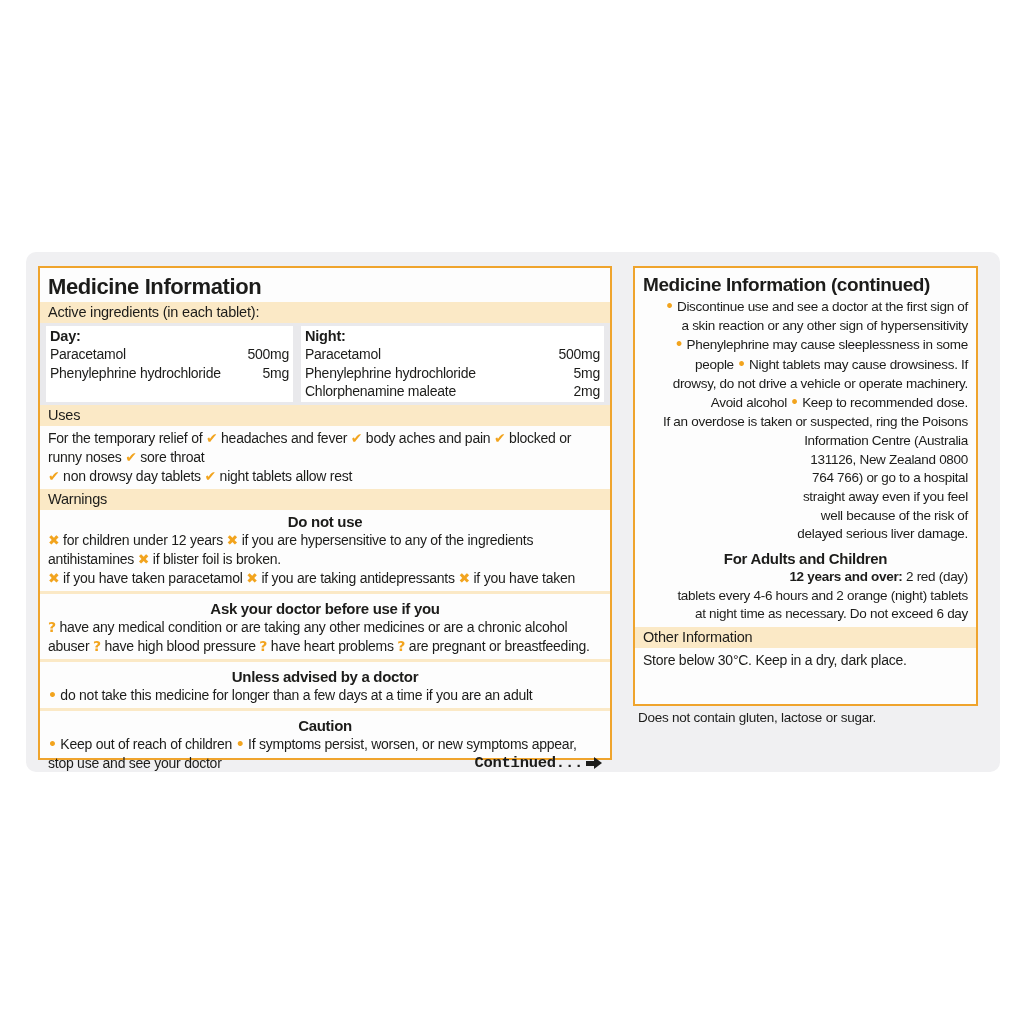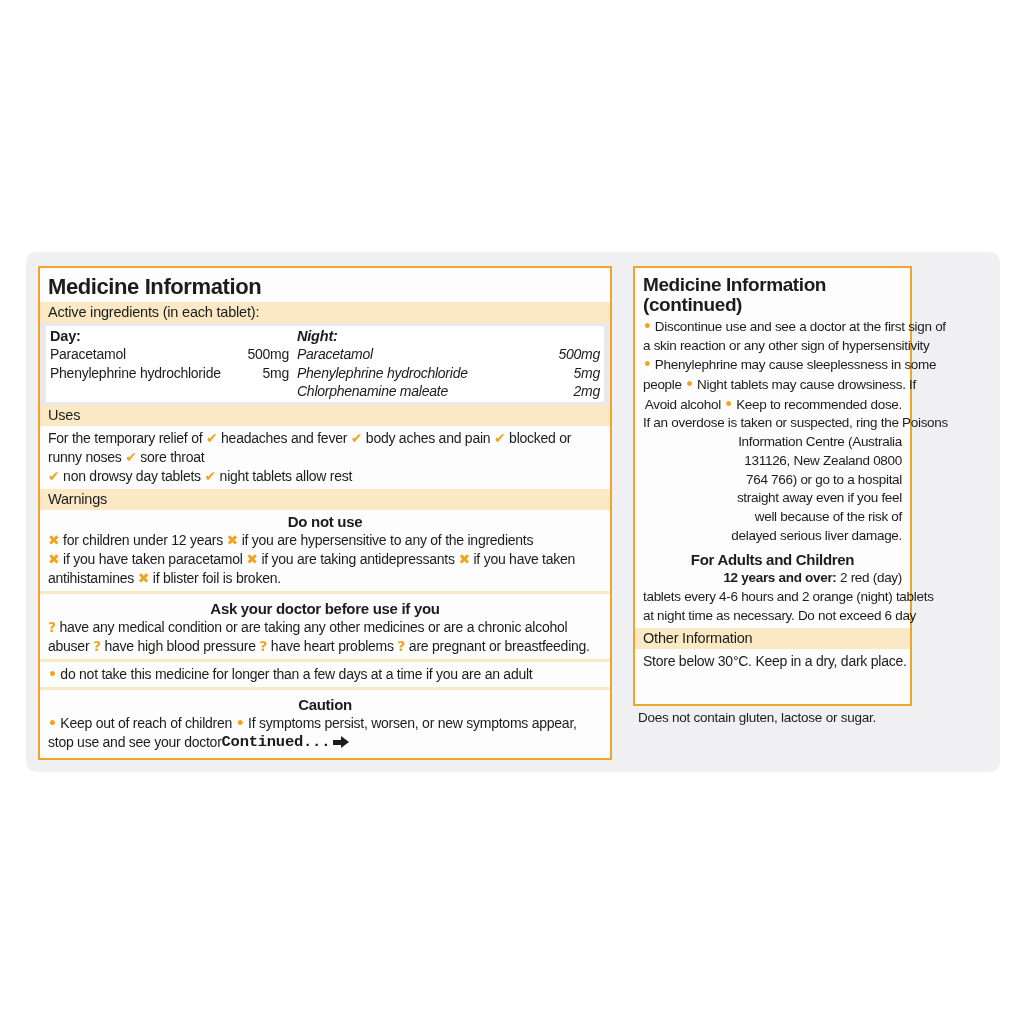--- a/index.html
+++ b/index.html
@@ -11,44 +11,44 @@
     --panelbg:#FDFDFD;
     --inggap:#E9E9EC;
   }
   *{margin:0;padding:0;box-sizing:border-box;}
   html,body{width:1024px;height:1024px;background:#ffffff;overflow:hidden;
     font-family:"Liberation Sans","DejaVu Sans",sans-serif;color:var(--ink);}
   .card{position:absolute;left:26px;top:252px;width:974px;height:520px;
     background:var(--card);border-radius:10px;}
   .panel{position:absolute;background:var(--panelbg);border:2px solid var(--orange);}
   .panel-left{left:12px;top:14px;width:574px;height:494px;}
-  .panel-right{left:607px;top:14px;width:279px;height:440px;}
+  .panel-right{left:607px;top:14px;width:345px;height:440px;}
   .ptitle{font-weight:700;letter-spacing:-0.4px;padding:7px 8px 4px 8px;line-height:1.05;}
   .panel-left .ptitle{font-size:22px;}
   .panel-right .ptitle{font-size:19px;padding-bottom:2px;}
   .band{background:var(--band);font-weight:400;font-size:14.5px;
     padding:2px 8px;line-height:17px;letter-spacing:-0.2px;}
   .line{font-size:14px;line-height:19px;letter-spacing:-0.25px;
     padding:0 8px;white-space:nowrap;}
   .panel-right .line{font-size:13.5px;line-height:18.7px;letter-spacing:-0.3px;text-align:right;}
   .subhead{font-weight:700;font-size:15px;letter-spacing:-0.3px;
     padding:3px 8px 0 8px;line-height:18px;text-align:center;}
   .sep{height:3px;background:var(--band);margin:3px 0;}
   .pad-v{height:3px;}
-  .ing-wrap{display:flex;background:var(--inggap);
+  .ing-wrap{display:flex;gap:8px;background:var(--inggap);
     padding:3px 6px;margin:0;}
   .ing-box{background:#ffffff;padding:1px 4px;}
   .ing-box.day{width:247px;flex:none;}
-  .ing-box.night{flex:1;font-style:italic;}
+  .ing-box.night{flex:1;}
   .ing-label{font-weight:700;font-size:14.5px;line-height:18px;letter-spacing:-0.2px;}
   .ing-row{display:flex;justify-content:space-between;font-size:14px;
     line-height:18.5px;letter-spacing:-0.25px;}
   .oc{color:var(--accent);font-weight:700;}
   .mk .oc{font-family:"DejaVu Sans","Liberation Sans",sans-serif;}
-  .caution-last{display:flex;align-items:center;
+  .caution-last{display:flex;justify-content:space-between;align-items:center;
     padding:0 8px;font-size:14px;line-height:19px;letter-spacing:-0.25px;}
   .continued{font-weight:700;font-size:15.5px;display:flex;align-items:center;gap:3px;font-family:Liberation Mono, monospace;}
   .arrow{display:inline-flex;align-items:center;}
   .arrow .shaft{width:8px;height:5px;background:var(--ink);}
   .arrow .head{width:0;height:0;border-top:6px solid transparent;
     border-bottom:6px solid transparent;border-left:8px solid var(--ink);}
   .footnote{position:absolute;left:612px;top:458px;font-size:13.5px;
     letter-spacing:-0.25px;}
   .store-line{font-size:14px;line-height:19px;letter-spacing:-0.25px;
     padding:3px 8px;white-space:nowrap;}
@@ -96,29 +96,30 @@
     <div class="band">Uses</div>
     <div class="pad-v"></div>
     <div class="line mk">For the temporary relief of <span class="oc">✔</span> headaches and fever <span class="oc">✔</span> body aches and pain <span class="oc">✔</span> blocked or</div>
     <div class="line mk">runny noses <span class="oc">✔</span> sore throat</div>
     <div class="line mk"><span class="oc">✔</span> non drowsy day tablets <span class="oc">✔</span> night tablets allow rest</div>
     <div class="pad-v"></div>
 
     <div class="band">Warnings</div>
     <div class="subhead">Do not use</div>
     <div class="line mk"><span class="oc">✖</span> for children under 12 years <span class="oc">✖</span> if you are hypersensitive to any of the ingredients</div>
+    <div class="line mk">antihistamines <span class="oc">✖</span> if blister foil is broken.</div>
     <div class="line mk"><span class="oc">✖</span> if you have taken paracetamol <span class="oc">✖</span> if you are taking antidepressants <span class="oc">✖</span> if you have taken</div>
-    <div class="line mk">antihistamines <span class="oc">✖</span> if blister foil is broken.</div>
 
     <div class="sep"></div>
     <div class="subhead">Ask your doctor before use if you</div>
     <div class="line mk"><span class="oc">?</span> have any medical condition or are taking any other medicines or are a chronic alcohol</div>
     <div class="line mk">abuser <span class="oc">?</span> have high blood pressure <span class="oc">?</span> have heart problems <span class="oc">?</span> are pregnant or breastfeeding.</div>
 
     <div class="sep"></div>
+    <div class="subhead">Unless advised by a doctor</div>
     <div class="line mk"><span class="oc">•</span> do not take this medicine for longer than a few days at a time if you are an adult</div>
 
     <div class="sep"></div>
     <div class="subhead">Caution</div>
     <div class="line mk"><span class="oc">•</span> Keep out of reach of children <span class="oc">•</span> If symptoms persist, worsen, or new symptoms appear,</div>
     <div class="caution-last">
       <span class="mk">stop use and see your doctor</span>
       <span class="continued">
         <span>Continued...</span>
         <span class="arrow">
@@ -129,20 +130,21 @@
     </div>
   </div>
 
   <div class="panel panel-right">
     <div class="ptitle">Medicine Information (continued)</div>
 
     <div class="line mk"><span class="oc">•</span> Discontinue use and see a doctor at the first sign of</div>
     <div class="line mk">a skin reaction or any other sign of hypersensitivity</div>
     <div class="line mk"><span class="oc">•</span> Phenylephrine may cause sleeplessness in some</div>
     <div class="line mk">people <span class="oc">•</span> Night tablets may cause drowsiness. If</div>
+    <div class="line mk">drowsy, do not drive a vehicle or operate machinery.</div>
     <div class="line mk">Avoid alcohol <span class="oc">•</span> Keep to recommended dose.</div>
     <div class="line mk">If an overdose is taken or suspected, ring the Poisons</div>
     <div class="line mk">Information Centre (Australia</div>
     <div class="line mk">131126, New Zealand 0800</div>
     <div class="line mk">764 766) or go to a hospital</div>
     <div class="line mk">straight away even if you feel</div>
     <div class="line mk">well because of the risk of</div>
     <div class="line mk">delayed serious liver damage.</div>
     <div class="pad-v"></div>
 

